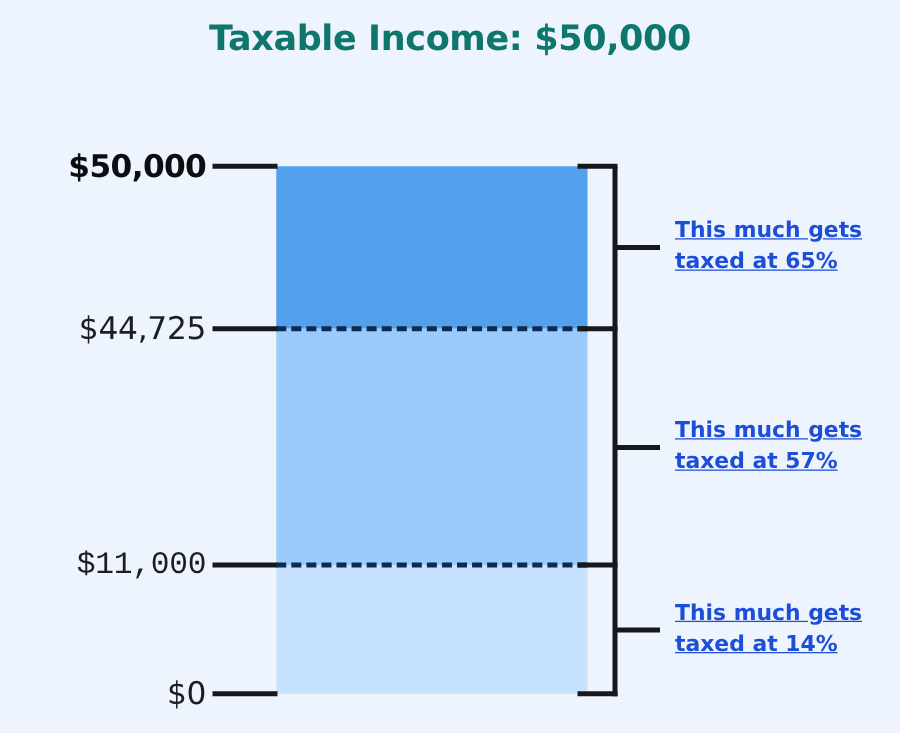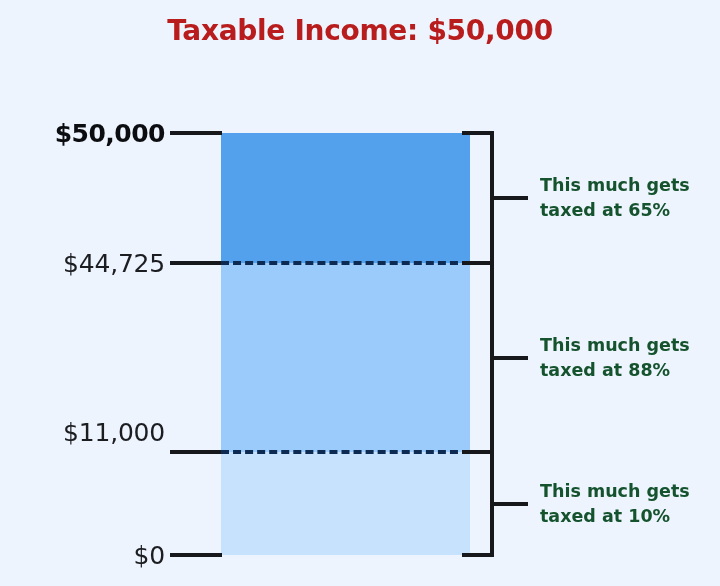--- a/index.html
+++ b/index.html
@@ -22,21 +22,21 @@
 
   
   .chart-title {
     position: absolute;
     top: 14px;
     left: 0;
     width: 720px;
     text-align: center;
     font-size: 28px;
     font-weight: bold;
-    color: #b91c1c;
+    color: #0f766e;
     letter-spacing: -0.3px;
     white-space: nowrap;
   }
 
   
   .plot {
     position: absolute;
     left: 0;
     top: 0;
     width: 720px;
@@ -115,22 +115,23 @@
   }
 
   
   .annotation {
     position: absolute;
     left: 540px;
     width: 180px;
     font-size: 17.5px;
     font-weight: bold;
     line-height: 1.45;
-    color: #14532d;
+    color: #1d4ed8;
     transform: translateY(-50%);
+    text-decoration: underline;
   }
   .annotation .ann-line {
     display: block;
     white-space: nowrap;
   }
 </style>
 </head>
 <body>
 
 <div id="chart-root">
@@ -148,43 +149,43 @@
     <div class="leader" style="top:133px; width:52px;"></div>
     <div class="leader" style="top:263px; width:52px;"></div>
     <div class="leader" style="top:452px; width:52px;"></div>
     <div class="leader" style="top:555px; width:52px;"></div>
 
     <div class="leader-dash" style="top:263px;"></div>
     <div class="leader-dash" style="top:452px;"></div>
 
     <div class="axis-label bold" style="top:133px;">$50,000</div>
     <div class="axis-label" style="top:263px;text-align:center;">$44,725</div>
-    <div class="axis-label" style="top:432px;">$11,000</div>
+    <div class="axis-label" style="top:452px;font-family:Liberation Mono, monospace;">$11,000</div>
     <div class="axis-label" style="top:555px;">$0</div>
 
     <div class="bracket-spine" style="top:133px; height:424px;"></div>
 
     <div class="bracket-cap" style="top:133px;"></div>
     <div class="bracket-cap" style="top:263px;"></div>
     <div class="bracket-cap" style="top:452px;"></div>
     <div class="bracket-cap" style="top:555px;"></div>
 
     <div class="bracket-tick" style="top:198px;"></div>
     <div class="bracket-tick" style="top:358px;"></div>
     <div class="bracket-tick" style="top:504px;"></div>
 
     <div class="annotation" style="top:198px;">
       <span class="ann-line">This much gets</span>
       <span class="ann-line">taxed at 65%</span>
     </div>
 
     <div class="annotation" style="top:358px;">
       <span class="ann-line">This much gets</span>
-      <span class="ann-line">taxed at 88%</span>
+      <span class="ann-line">taxed at 57%</span>
     </div>
 
     <div class="annotation" style="top:504px;">
       <span class="ann-line">This much gets</span>
-      <span class="ann-line">taxed at 10%</span>
+      <span class="ann-line">taxed at 14%</span>
     </div>
 
   </div>
 </div>
 
 </body></html>

